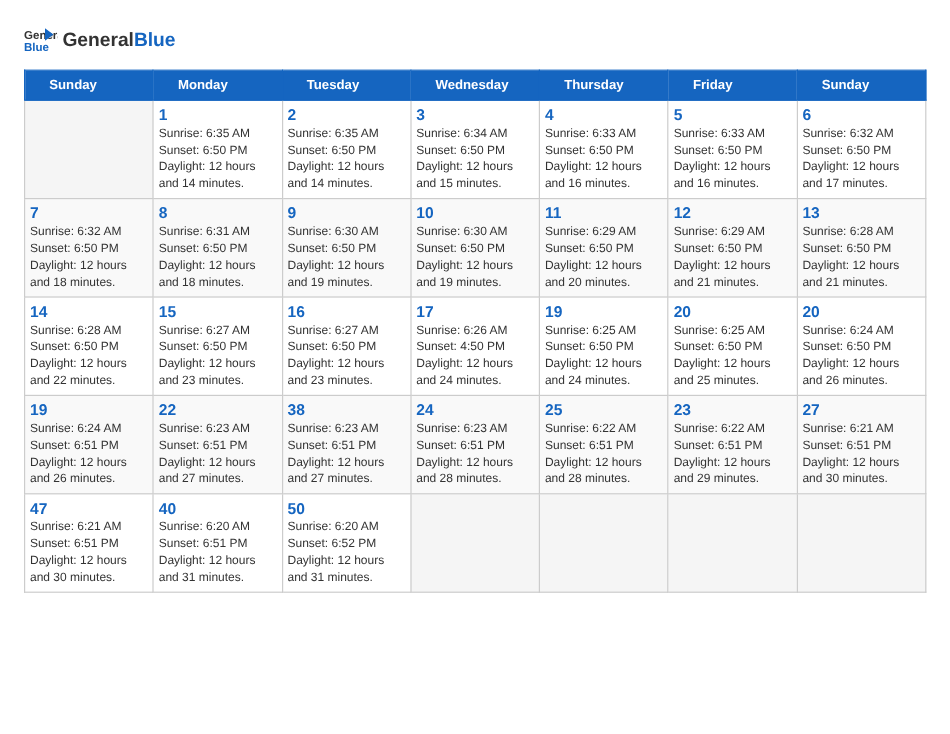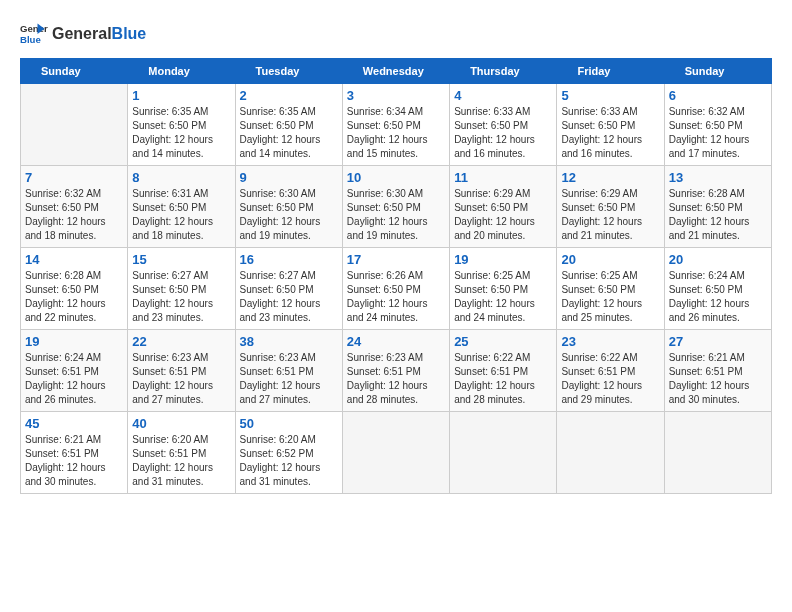--- a/index.html
+++ b/index.html
@@ -211,21 +211,21 @@
         </td>
         <td>
           <div class="day-number">16</div>
           <div class="day-info" style="white-space: pre-line;">Sunrise: 6:27 AM
 Sunset: 6:50 PM
 Daylight: 12 hours and 23 minutes.</div>
         </td>
         <td>
           <div class="day-number">17</div>
           <div class="day-info" style="white-space: pre-line;">Sunrise: 6:26 AM
-Sunset: 6:50 PM
+Sunset: 4:50 PM
 Daylight: 12 hours and 24 minutes.</div>
         </td>
         <td>
           <div class="day-number">19</div>
           <div class="day-info" style="white-space: pre-line;">Sunrise: 6:25 AM
 Sunset: 6:50 PM
 Daylight: 12 hours and 24 minutes.</div>
         </td>
         <td>
           <div class="day-number">20</div>
@@ -279,21 +279,21 @@
         </td>
         <td>
           <div class="day-number">27</div>
           <div class="day-info" style="white-space: pre-line;">Sunrise: 6:21 AM
 Sunset: 6:51 PM
 Daylight: 12 hours and 30 minutes.</div>
         </td>
       </tr>
       <tr>
         <td>
-          <div class="day-number">45</div>
+          <div class="day-number">47</div>
           <div class="day-info" style="white-space: pre-line;">Sunrise: 6:21 AM
 Sunset: 6:51 PM
 Daylight: 12 hours and 30 minutes.</div>
         </td>
         <td>
           <div class="day-number">40</div>
           <div class="day-info" style="white-space: pre-line;">Sunrise: 6:20 AM
 Sunset: 6:51 PM
 Daylight: 12 hours and 31 minutes.</div>
         </td>

